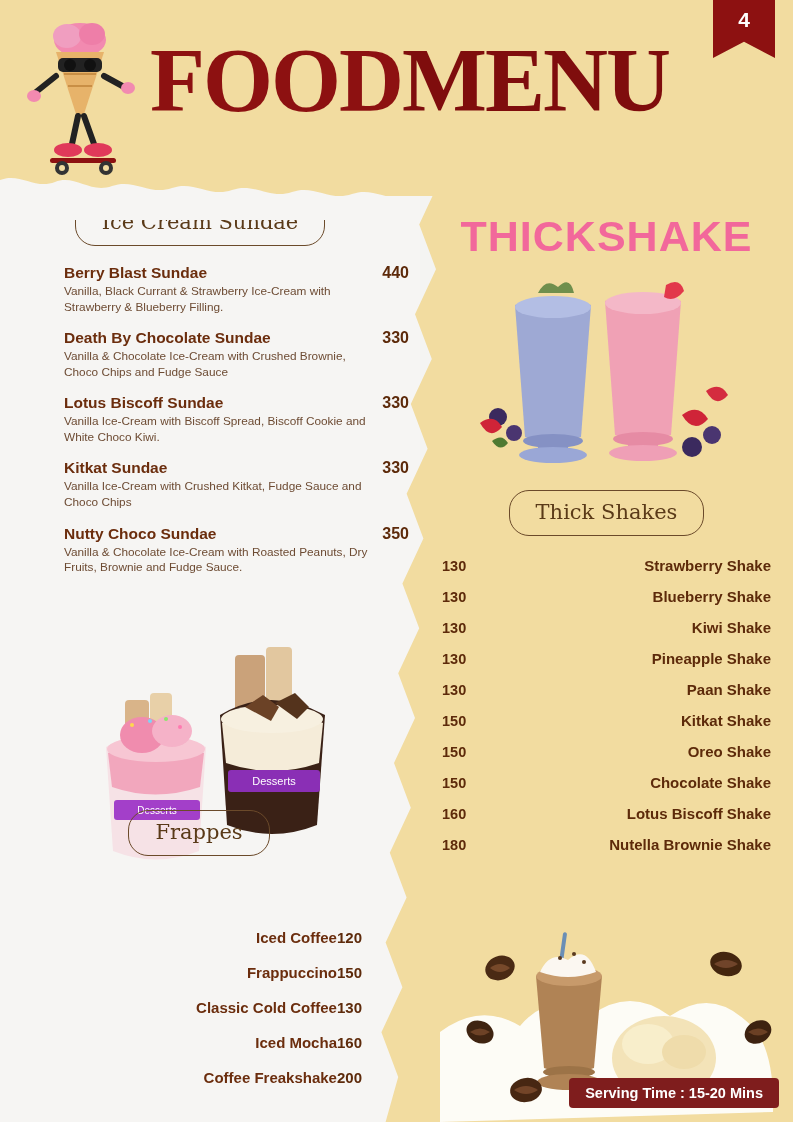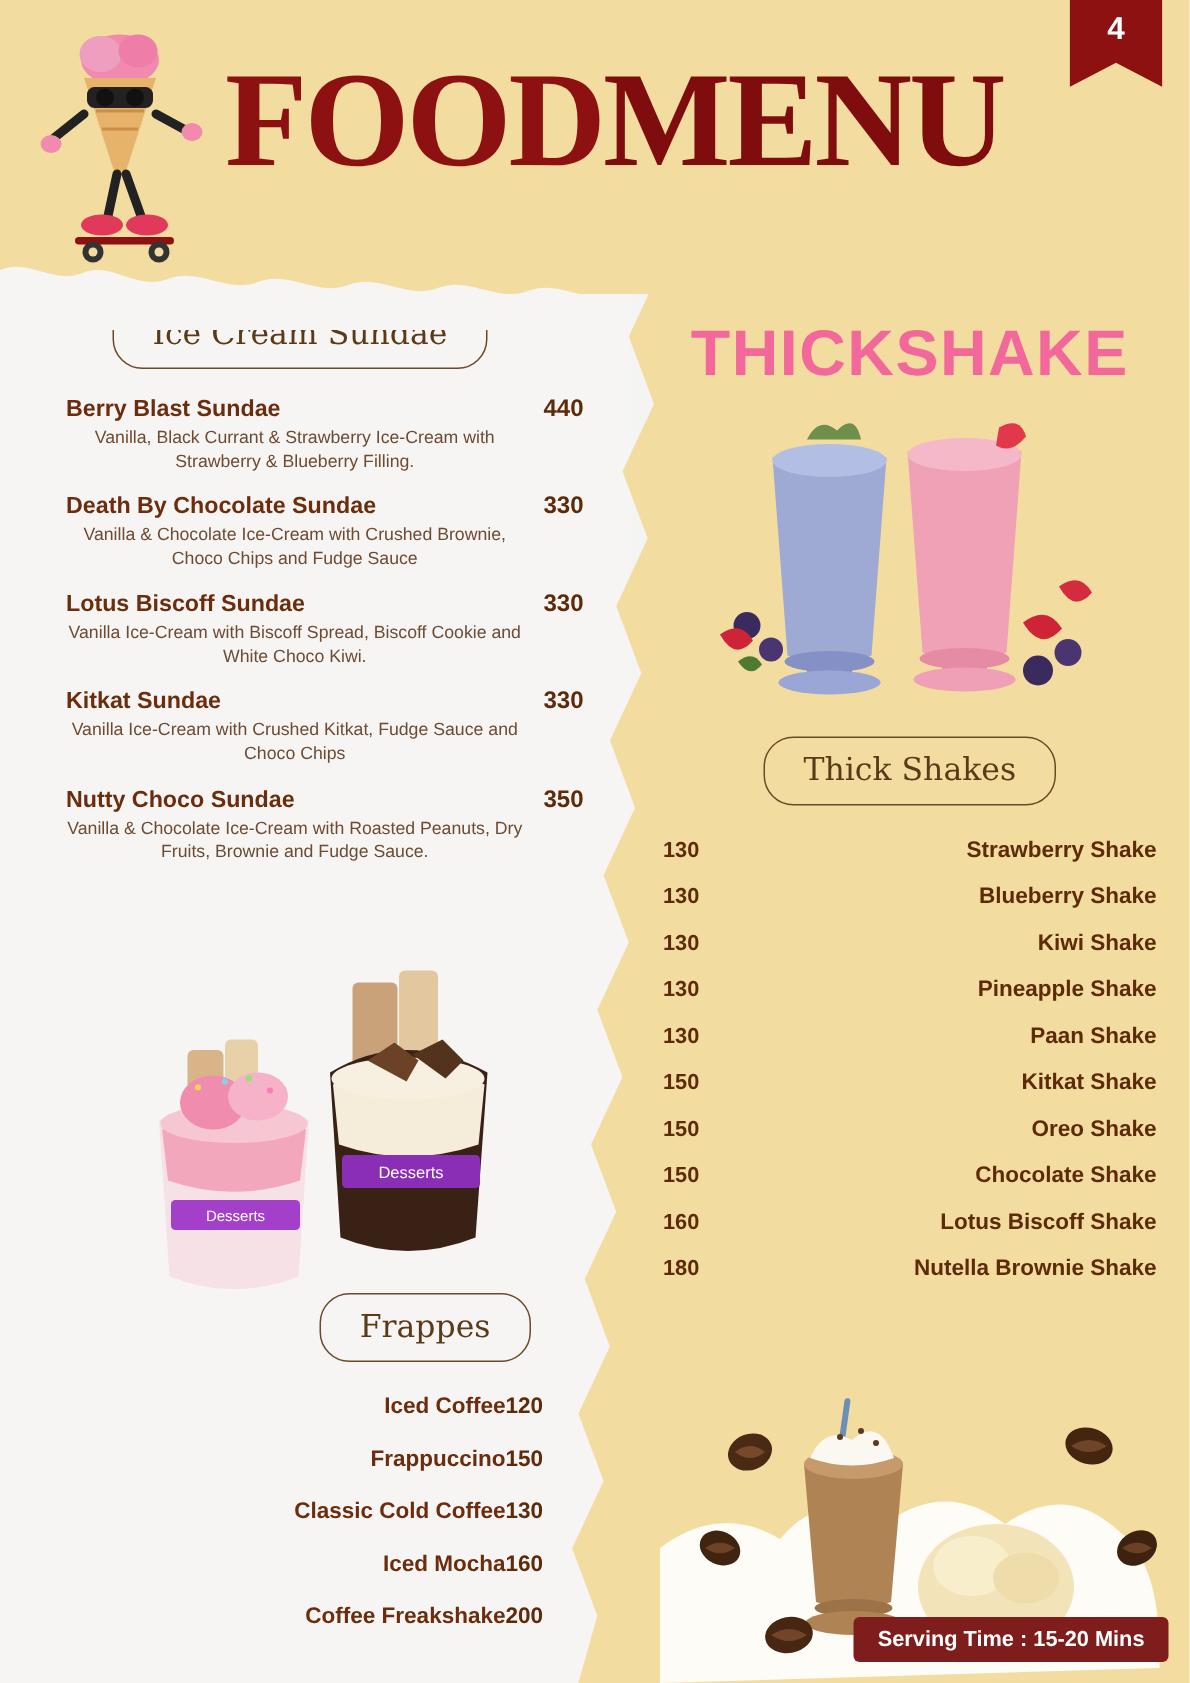--- a/index.html
+++ b/index.html
@@ -65,32 +65,32 @@
   .badge {
     border: 1.5px solid #6b4a2a; border-radius: 20px;
     display: inline-block; padding: 9px 26px 11px;
     color: #5a3a18;
     font-family: "DejaVu Serif", serif;
     font-size: 21px;
     white-space: nowrap;
   }
   .badge-wrap { text-align: center; width: 300px; margin-left: 50px; }
 
-  .sundae-list { margin: 18px 0 0 44px; width: 345px; text-align: center; }
+  .sundae-list { margin: 18px 0 0 64px; width: 345px; }
   .s-item { margin-bottom: 14px; position: relative; }
   .s-head { display: flex; align-items: baseline; justify-content: space-between; }
   .s-name { font-size: 15.5px; font-weight: bold; color: #6b2d0d; }
   .s-price { font-size: 16px; font-weight: bold; color: #5d2a0a; margin-left: 12px; }
   .s-desc { font-size: 11.8px; color: #6d4b33; line-height: 1.32; margin-top: 2px; max-width: 305px; }
 
   
   .jars { position: absolute; left: 70px; top: 595px; width: 310px; height: 270px; }
 
   
-  .frappe-badge-wrap { position: absolute; left: 44px; top: 862px; width: 310px; text-align: right; }
+  .frappe-badge-wrap { position: absolute; left: 44px; top: 810px; width: 310px; text-align: center; }
   .frappe-list { position: absolute; left: 42px; top: 920px; width: 320px; }
   .f-row { display: flex; justify-content: flex-end; align-items: baseline; padding: 9px 0; }
   .f-name { font-size: 15px; font-weight: bold; color: #6b2d0d; }
   .f-price { font-size: 15px; font-weight: bold; color: #5d2a0a; }
 
   
   .right-col { position: absolute; left: 420px; top: 200px; width: 373px; }
   .thick-title {
     text-align: center; font-size: 43px; font-weight: bold;
     color: #f2689b; letter-spacing: 1px; margin-top: 12px;

